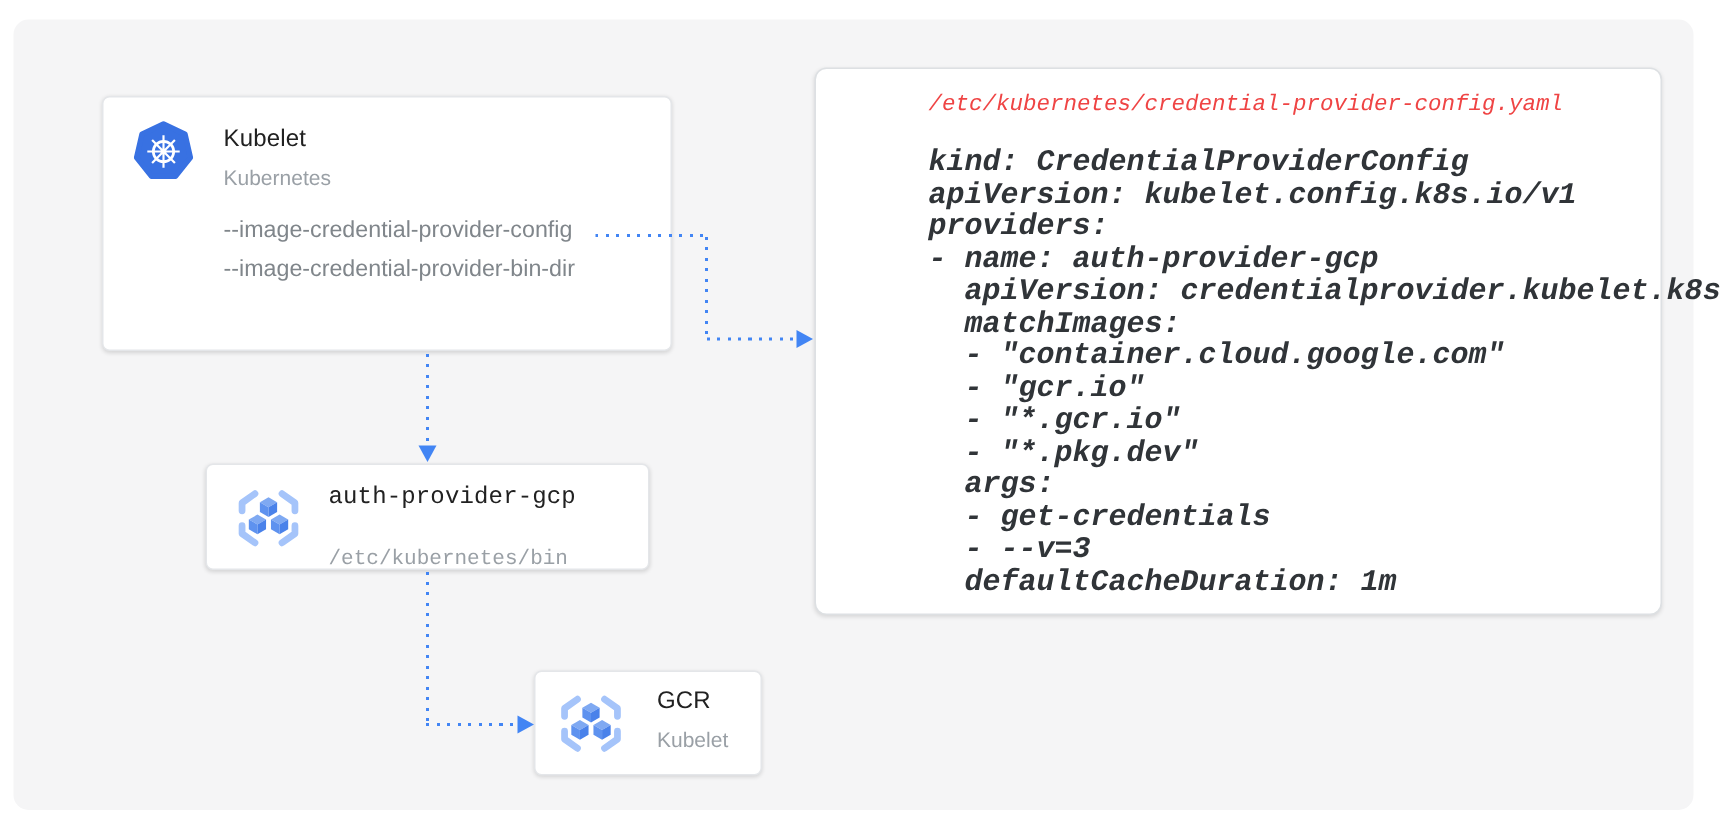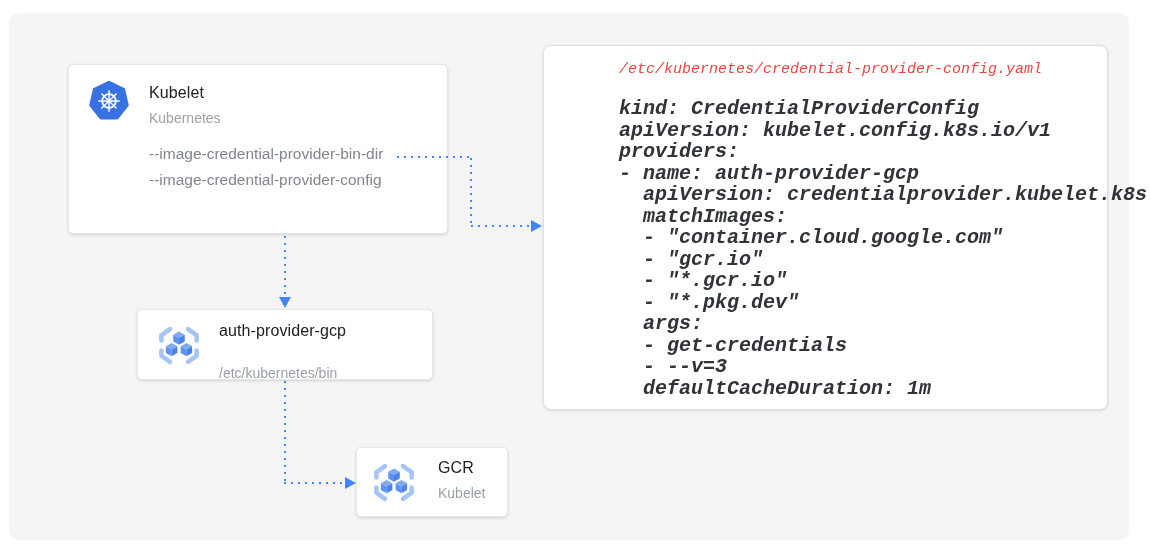--- a/index.html
+++ b/index.html
@@ -17,21 +17,21 @@
     border-radius: 10px;
   }
   .card {
     position: absolute;
     background: #ffffff;
     border: 1px solid #e4e6e9;
     border-radius: 5px;
     box-shadow: 0 1px 3px rgba(0,0,0,0.14);
   }
   .card-kubelet { left: 59px; top: 51px; width: 380px; height: 170px; }
-  .card-auth    { left: 128px; top: 296px; width: 296px; height: 71px; }
+  .card-auth    { left: 128px; top: 296px; width: 296px; height: 71px; font-family: Liberation Mono, monospace; }
   .card-gcr     { left: 347px; top: 434px; width: 152px; height: 70px; }
 
   .node-icon { position: absolute; }
   .k8s-icon  { left: 20px; top: 15px; width: 40px; height: 42px; }
   .gcr-icon-auth { left: 16px; top: 15px; width: 50px; height: 41px; }
   .gcr-icon-gcr  { left: 12px; top: 14px; width: 50px; height: 41px; }
 
   .node-title {
     position: absolute;
     font-size: 16px;
@@ -132,22 +132,22 @@
       <g stroke="#ffffff" stroke-width="3.6">
         <line x1="50" y1="25" x2="50" y2="79"></line>
         <line x1="23" y1="52" x2="77" y2="52"></line>
         <line x1="31" y1="33" x2="69" y2="71"></line>
         <line x1="69" y1="33" x2="31" y2="71"></line>
       </g>
     </svg>
     <div class="node-title kubelet-title">Kubelet</div>
     <div class="node-subtitle kubelet-subtitle">Kubernetes</div>
     <div class="flags">
+      <div>--image-credential-provider-config</div>
       <div>--image-credential-provider-bin-dir</div>
-      <div>--image-credential-provider-config</div>
     </div>
   </div>
 
   <div class="card card-auth">
     <svg class="node-icon gcr-icon-auth" viewBox="0 0 60 50">
       <g fill="none" stroke="#a5c4fa" stroke-width="5.5" stroke-linecap="round" stroke-linejoin="round">
         <path d="M19 5 L8.5 12.5 L8.5 19"></path>
         <path d="M8.5 31 L8.5 37.5 L19 45"></path>
         <path d="M41 5 L51.5 12.5 L51.5 19"></path>
         <path d="M51.5 31 L51.5 37.5 L41 45"></path>

